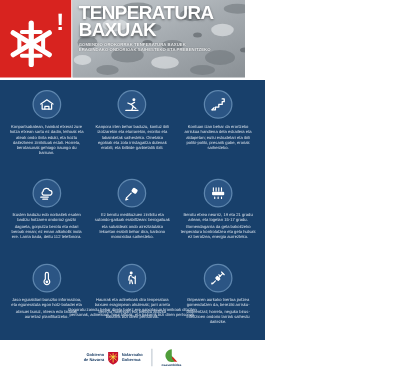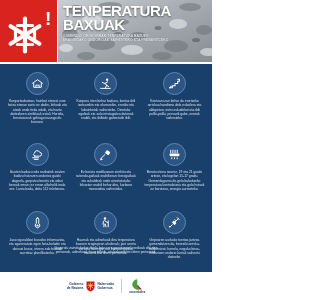--- a/index.html
+++ b/index.html
@@ -19,21 +19,21 @@
   }
   .snowflake{
     position:absolute;left:7px;top:16px;width:36px;height:38px;
   }
   .snowflake svg{display:block;width:36px;height:38px;}
   .bang{
     position:absolute;left:45px;top:9px;
     color:#ffffff;font-size:19px;line-height:19px;font-weight:bold;
   }
   .photo{
-    position:absolute;left:58px;top:0;width:154px;height:62px;
+    position:absolute;left:58px;top:0;width:138px;height:62px;
     overflow:hidden;
     background:#9aa0a4;
   }
   .photo .snowbg{position:absolute;left:0;top:0;width:154px;height:62px;}
   .title-wrap{
     position:absolute;left:5px;top:4px;width:146px;
   }
   .title{
     color:#ffffff;font-weight:bold;font-size:15px;line-height:13.5px;
     letter-spacing:-0.4px;

